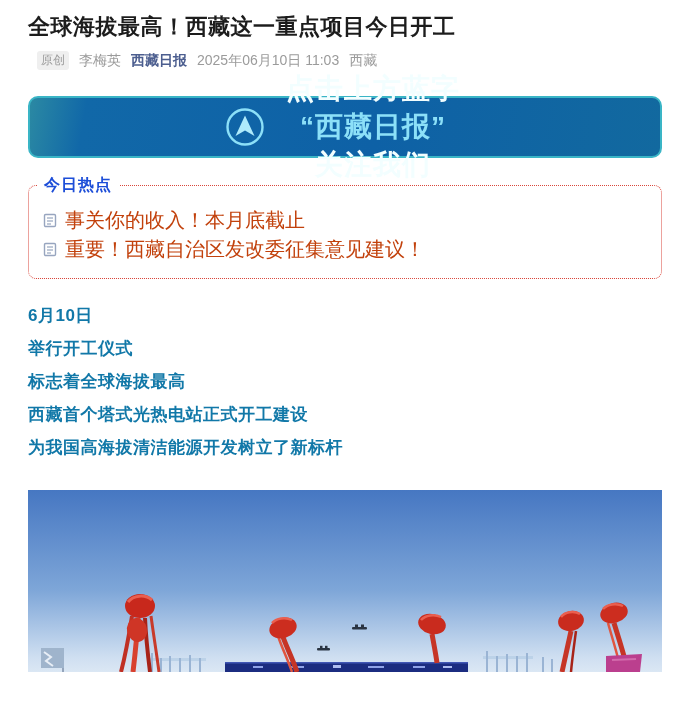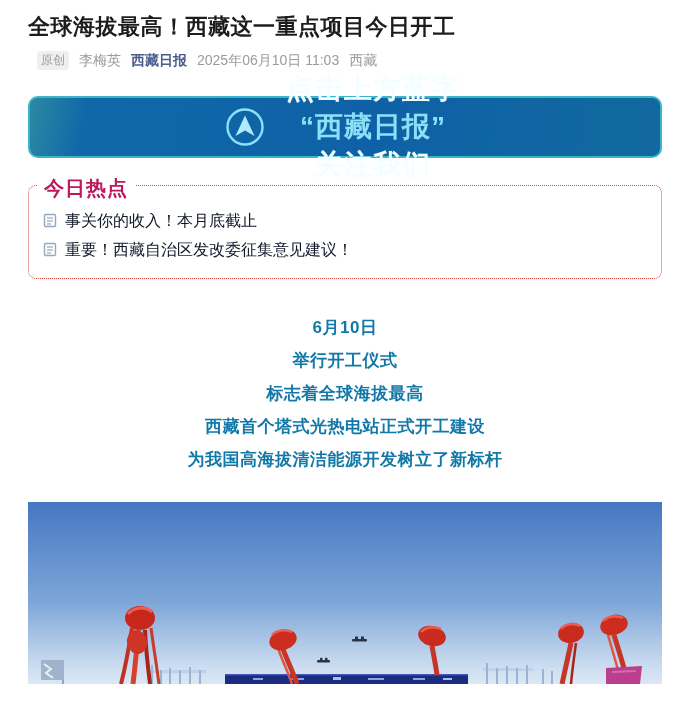--- a/index.html
+++ b/index.html
@@ -46,31 +46,31 @@
   .banner-text .cyan{color:#8ce0f8;}
 
   
   .hotbox{
     position:relative;margin-top:27px;box-sizing:border-box;
     border:1px dotted #d9473c;border-radius:8px;
     padding:20px 16px 14px 14px;
   }
   .hotlabel{
     position:absolute;top:-11px;left:8px;background:#ffffff;
-    padding:0 7px;font-size:20px;font-weight:700;color:#be185d;
+    padding:0 7px;font-size:16px;font-weight:700;color:#1d4ed8;
     letter-spacing:1px;
   }
   .hotitem{
     display:flex;align-items:center;line-height:29px;
-    font-size:16px;color:#0f172a;cursor:pointer;
+    font-size:20px;color:#c2410c;cursor:pointer;
   }
   .doc-icon{display:flex;margin-right:8px;flex:0 0 auto;}
 
   
-  .bodylines{margin-top:32px;text-align:center;}
+  .bodylines{margin-top:20px;}
   .bodylines p{
     margin:0;font-size:17px;line-height:33px;font-weight:700;
     color:#1178a8;letter-spacing:.5px;
   }
 
   
   .photo{
     margin:26px 0 0 0;width:634px;height:182px;overflow:hidden;
     cursor:pointer;background:#4677c2;
   }

